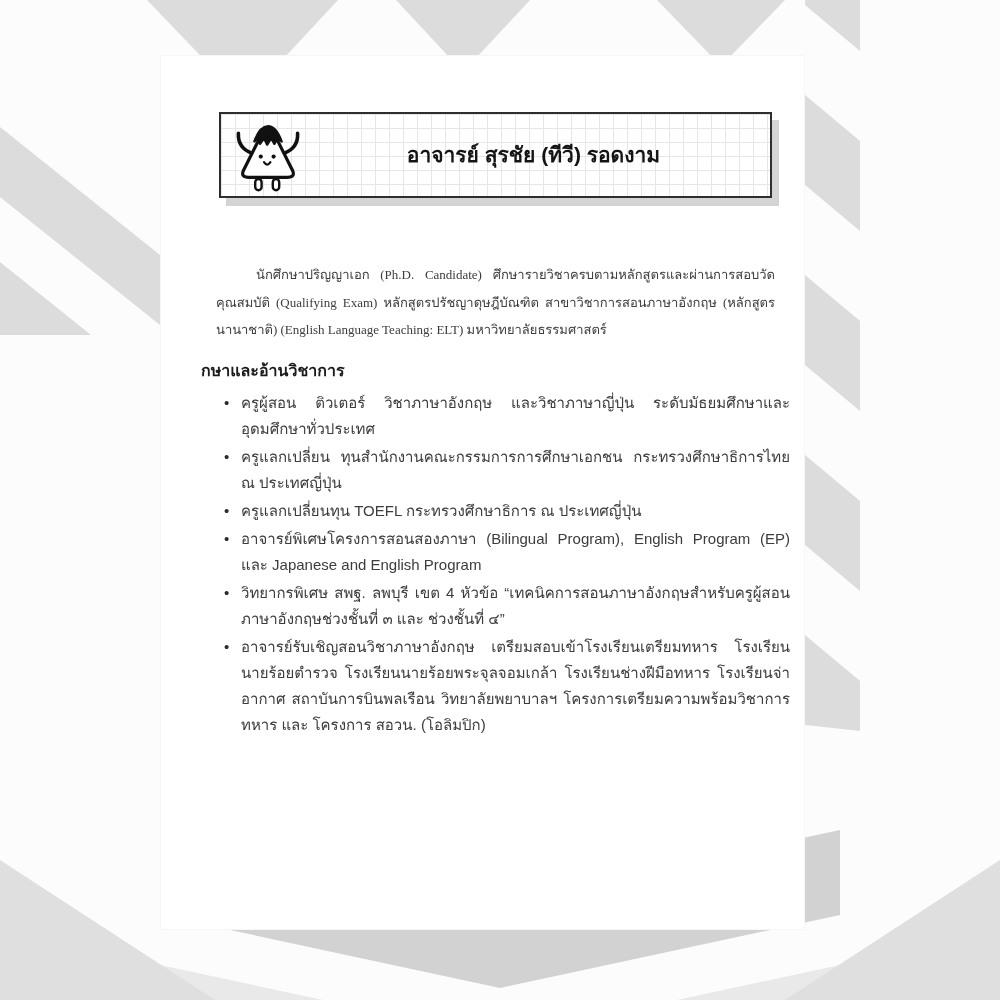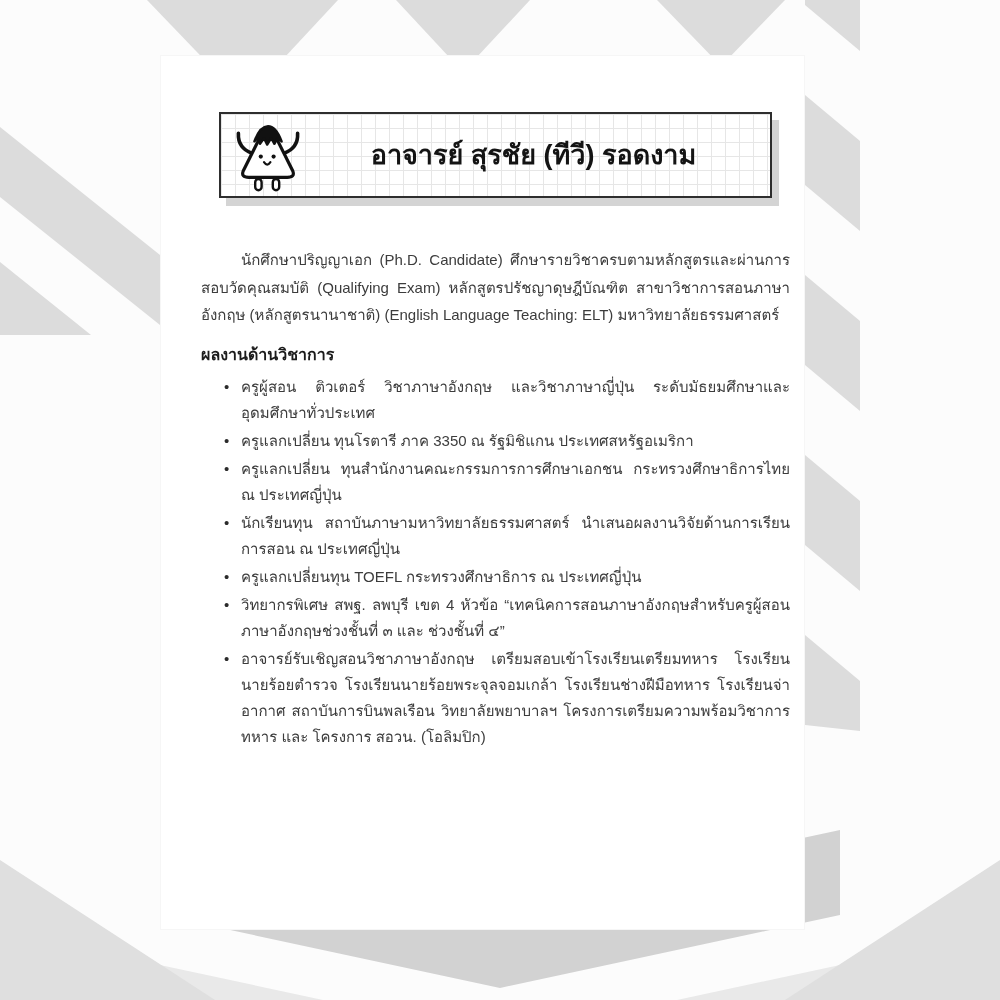--- a/index.html
+++ b/index.html
@@ -24,26 +24,26 @@
     background-color:#ffffff;
     background-image:
       linear-gradient(#e6e6e6 1px, transparent 1px),
       linear-gradient(90deg,#e6e6e6 1px, transparent 1px);
     background-size:14px 14px;
     box-shadow:7px 8px 0 #d4d4d4;
     display:flex;align-items:center;
   }
   .mascot{width:86px;height:80px;margin-left:4px;flex:0 0 auto;}
   .names{flex:1;text-align:center;padding-right:14px;color:#141414;}
-  .name-th{font-size:27px;font-weight:bold;line-height:34px;}
+  .name-th{font-size:21px;font-weight:bold;line-height:34px;}
   .name-en{font-size:25px;font-weight:bold;line-height:32px;}
   .content{position:absolute;left:40px;right:14px;top:190px;color:#3c3c3c;}
   .intro{
-    margin:0;font-size:15px;line-height:27.5px;
-    text-indent:40px;text-align:justify;
+    margin:15px;font-size:13px;line-height:27.5px;
+    text-indent:40px;text-align:justify;font-family:Liberation Serif, serif;
   }
   .heading{margin:14px 0 0 0;font-size:16px;font-weight:bold;color:#1b1b1b;line-height:24px;}
   .bullets{margin:7px 0 0 0;padding:0 0 0 23px;list-style:none;}
   .bullets li{
     position:relative;font-size:15px;line-height:26px;
     padding-left:17px;margin-bottom:2px;text-align:justify;
   }
   .bullets li::before{
     content:"\2022";
     position:absolute;left:0;top:0;color:#2b2b2b;
@@ -96,26 +96,25 @@
 
         <path d="M45 59 Q49 65 53 59" fill="none" stroke="#111" stroke-width="2.8" stroke-linecap="round"></path>
       </svg>
       <div class="names">
         <div class="name-th">อาจารย์ สุรชัย (ทีวี) รอดงาม</div>
       </div>
     </div>
 
     <div class="content">
       <p class="intro">นักศึกษาปริญญาเอก (Ph.D. Candidate) ศึกษารายวิชาครบตามหลักสูตรและผ่านการสอบวัดคุณสมบัติ (Qualifying Exam) หลักสูตรปรัชญาดุษฎีบัณฑิต สาขาวิชาการสอนภาษาอังกฤษ (หลักสูตรนานาชาติ) (English Language Teaching: ELT) มหาวิทยาลัยธรรมศาสตร์</p>
-      <h2 class="heading">ผลงานด้านวิชาการ</h2>
+      <h2 class="heading">กษาและอ้านวิชาการ</h2>
       <ul class="bullets">
           <li>ครูผู้สอน ติวเตอร์ วิชาภาษาอังกฤษ และวิชาภาษาญี่ปุ่น ระดับมัธยมศึกษาและอุดมศึกษาทั่วประเทศ</li>
-          <li>ครูแลกเปลี่ยน ทุนโรตารี ภาค 3350 ณ รัฐมิชิแกน ประเทศสหรัฐอเมริกา</li>
           <li>ครูแลกเปลี่ยน ทุนสำนักงานคณะกรรมการการศึกษาเอกชน กระทรวงศึกษาธิการไทย ณ ประเทศญี่ปุ่น</li>
-          <li>นักเรียนทุน สถาบันภาษามหาวิทยาลัยธรรมศาสตร์ นำเสนอผลงานวิจัยด้านการเรียนการสอน ณ ประเทศญี่ปุ่น</li>
           <li>ครูแลกเปลี่ยนทุน TOEFL กระทรวงศึกษาธิการ ณ ประเทศญี่ปุ่น</li>
+          <li>อาจารย์พิเศษโครงการสอนสองภาษา (Bilingual Program), English Program (EP) และ Japanese and English Program</li>
           <li>วิทยากรพิเศษ สพฐ. ลพบุรี เขต 4 หัวข้อ “เทคนิคการสอนภาษาอังกฤษสำหรับครูผู้สอนภาษาอังกฤษช่วงชั้นที่ ๓ และ ช่วงชั้นที่ ๔”</li>
           <li>อาจารย์รับเชิญสอนวิชาภาษาอังกฤษ เตรียมสอบเข้าโรงเรียนเตรียมทหาร โรงเรียนนายร้อยตำรวจ โรงเรียนนายร้อยพระจุลจอมเกล้า โรงเรียนช่างฝีมือทหาร โรงเรียนจ่าอากาศ สถาบันการบินพลเรือน วิทยาลัยพยาบาลฯ โครงการเตรียมความพร้อมวิชาการทหาร และ โครงการ สอวน. (โอลิมปิก)</li>
         </ul>
     </div>
 
   </div>
 </div>
 
 </body></html>

